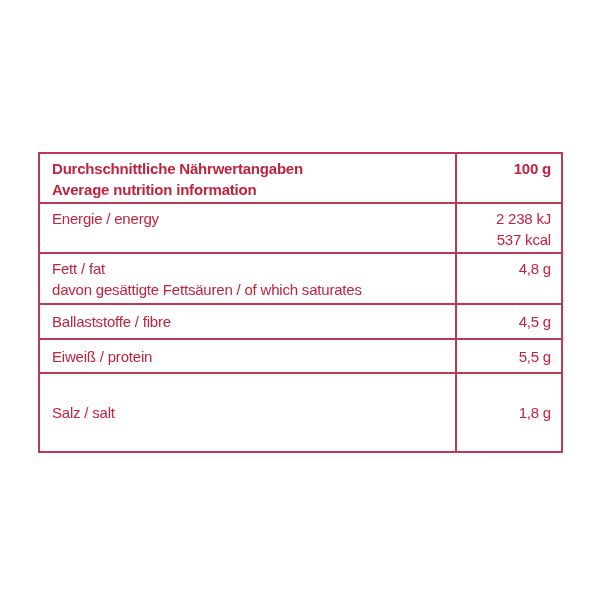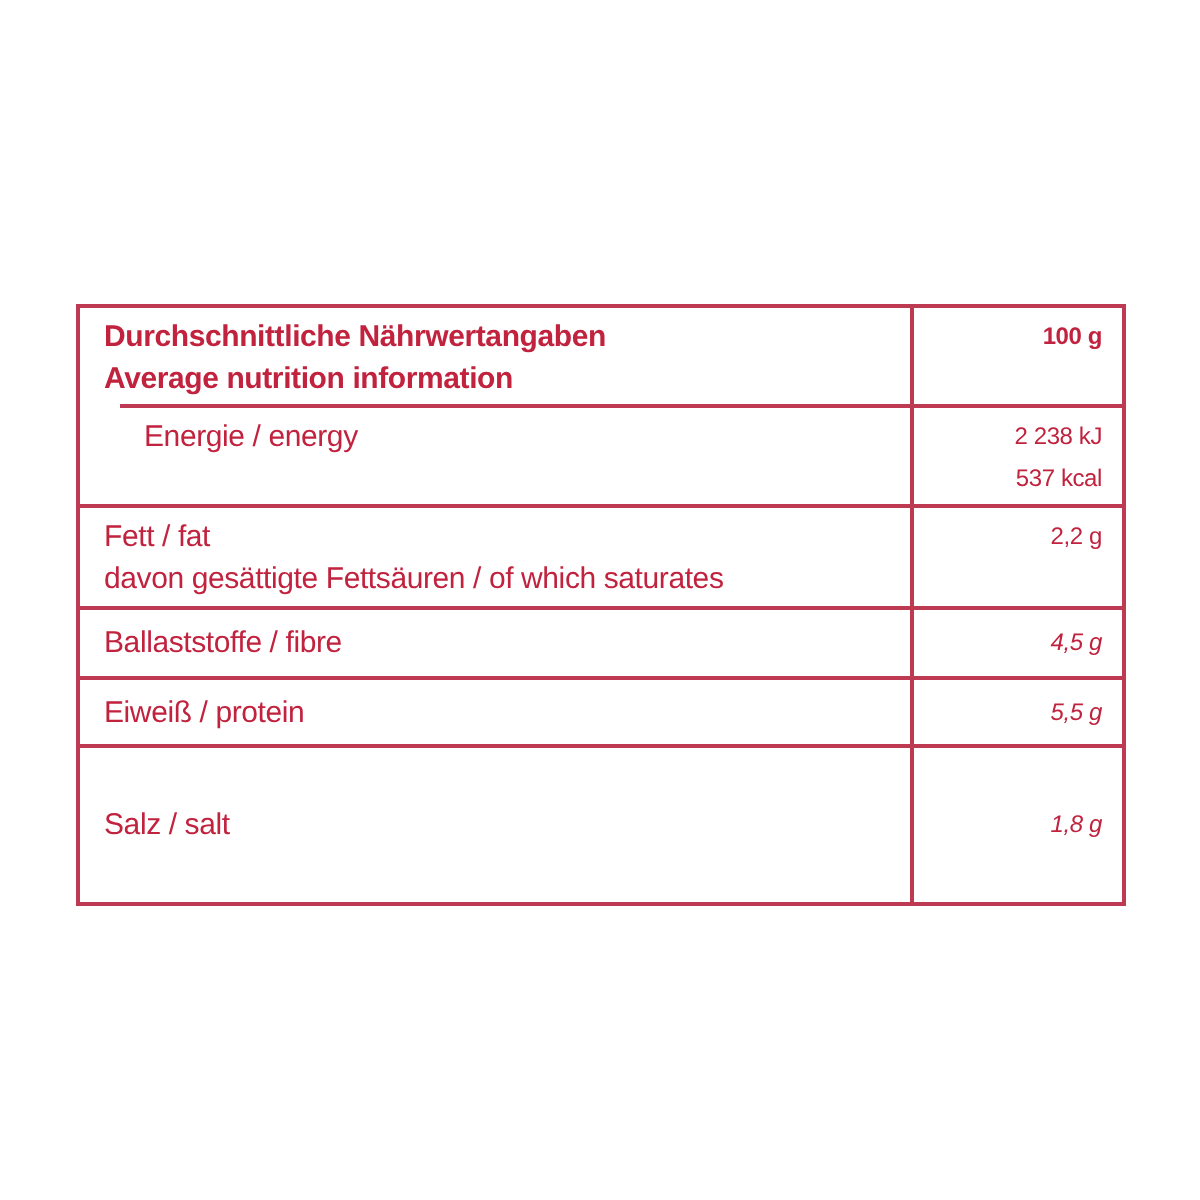--- a/index.html
+++ b/index.html
@@ -24,57 +24,57 @@
     flex-direction:column;
     background:#ffffff;
   }
   .row{
     display:flex;
     border-top:2px solid var(--red-border);
     flex:0 0 auto;
   }
   .row:first-child{ border-top:none; }
   .h48{ height:48px; }
-  .h50{ height:50px;margin-left:20px; }
+  .h50{ height:50px; }
   .h51{ height:51px;justify-content:space-between; }
   .h49{ height:49px; }
   .h35{ height:35px;justify-content:center; }
   .h34{ height:34px; }
   .grow{ flex:1 1 auto; }
   .cell-label{
     flex:1;
     padding:4px 16px 2px 12px;
     font-size:15px;
     line-height:21px;
     letter-spacing:-0.2px;
   }
   .cell-value{
     width:106px;
     flex:0 0 106px;
     border-left:2px solid var(--red-border);
     text-align:right;
     padding:4px 10px 2px 6px;
-    font-size:12px;
+    font-size:15px;
     line-height:21px;
     letter-spacing:-0.2px;
   }
   .row.header .cell-label,
   .row.header .cell-value{
     font-weight:bold;
   }
   .row.single .cell-label{
     display:flex;
     align-items:center;
     padding-top:0; padding-bottom:0;
   }
   .row.single .cell-value{
     display:flex;
     align-items:center;
     justify-content:flex-end;
-    padding-top:0; padding-bottom:0;font-style:italic;
+    padding-top:0; padding-bottom:0;
   }
   .line{ display:block; }
 </style>
 </head>
 <body>
 
 <div class="nutrition-table">
 
   <div class="row header h48">
     <div class="cell-label">
@@ -95,21 +95,21 @@
       <span class="line">537 kcal</span>
     </div>
   </div>
 
   <div class="row h51">
     <div class="cell-label">
       <span class="line">Fett / fat</span>
       <span class="line">davon gesättigte Fettsäuren / of which saturates</span>
     </div>
     <div class="cell-value">
-      <span class="line">2,2 g</span>
+      <span class="line">4,8 g</span>
     </div>
   </div>
 
 
   <div class="row single h35">
     <div class="cell-label">
       <span class="line">Ballaststoffe / fibre</span>
     </div>
     <div class="cell-value">
       <span class="line">4,5 g</span>

